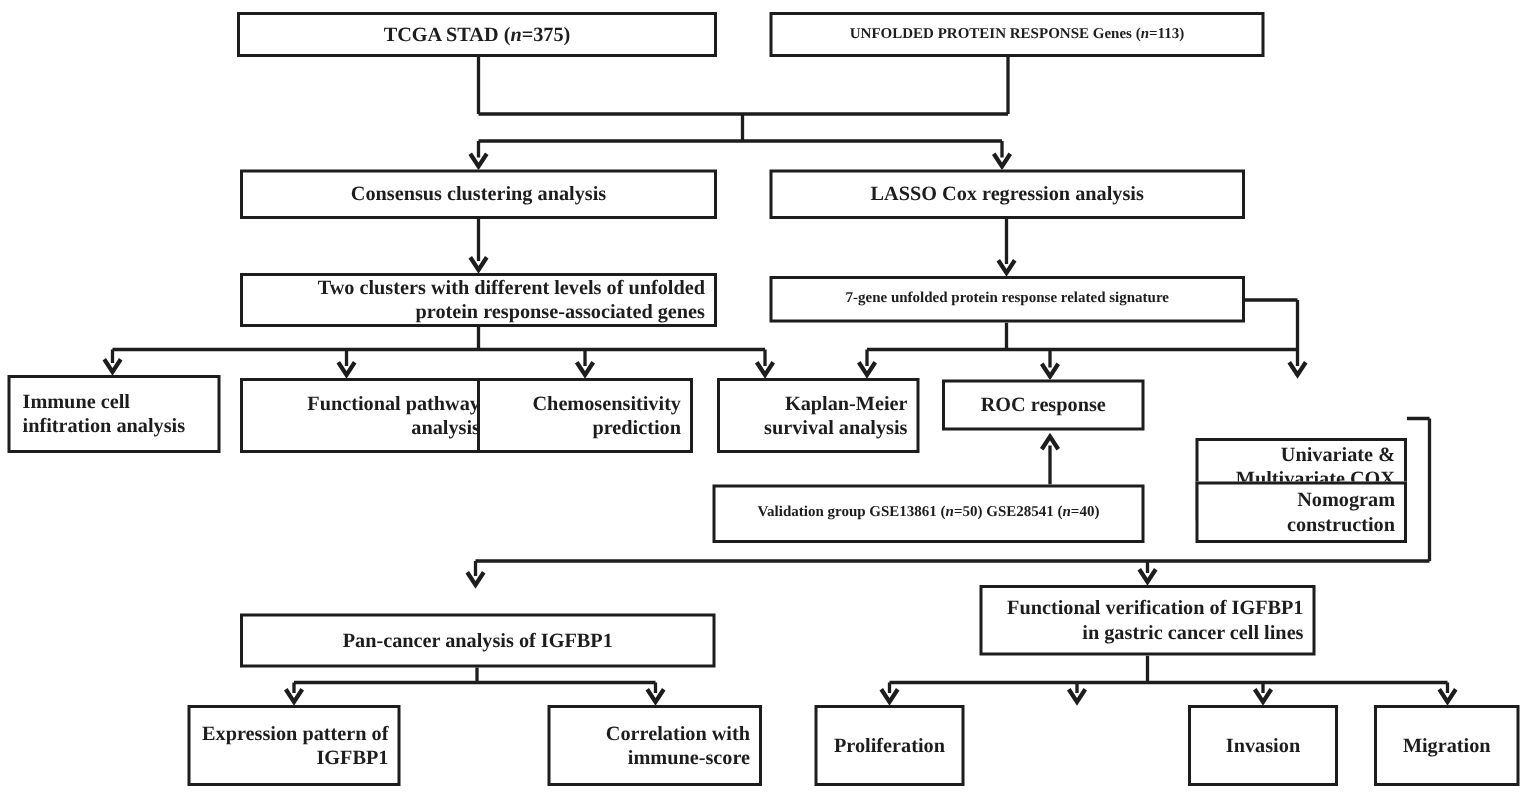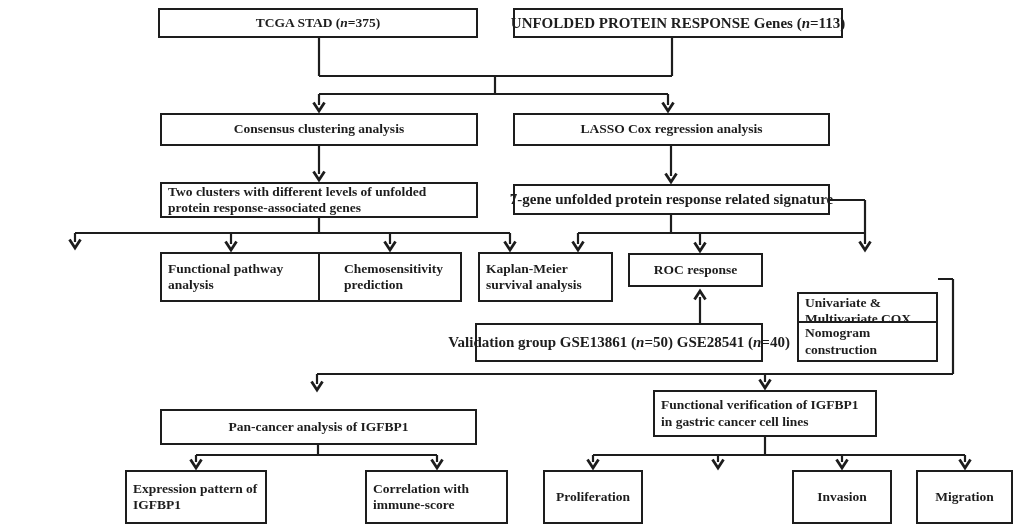--- a/index.html
+++ b/index.html
@@ -16,25 +16,25 @@
     box-sizing:border-box;
     background:#ffffff;
     border:2.4px solid #1d1d1d;
     color:#1d1d1d;
     font-weight:700;
     font-size:13.5px;
     line-height:1.22;
     display:flex;
     align-items:center;
     justify-content:center;
-    text-align:left;
+    text-align:right;
     padding:2px 6px;
   }
   .node.left{justify-content:flex-start;text-align:left;padding-left:8px;padding-right:2px;}
-  .node.nowrap{white-space:nowrap;font-size:15px;padding:2px 2px;}
+  .node.nowrap{white-space:nowrap;font-size:10px;padding:2px 2px;}
   .node i{font-style:italic;}
 </style>
 </head>
 <body>
 
 <div class="stage">
 
   <svg class="connectors" viewBox="0 0 1020 531" fill="none">
     <path stroke-width="2.2" d="M319,38 V76 M672,38 V76 M319,76 H672 M495,76 V94 M319,94 H668 M319,94 V105 M668,94 V105
              M319,146 V174 M671,146 V176
@@ -85,20 +85,23 @@
   </div>
 
   <div class="node" style="left:160px;top:182px;width:318px;height:36px;">
     <span>Two clusters with different levels of unfolded protein response-associated genes</span>
   </div>
 
   <div class="node nowrap" style="left:513px;top:184px;width:317px;height:31px;">
     <span>7-gene unfolded protein response related signature</span>
   </div>
 
+  <div class="node left" style="left:5px;top:250px;width:142px;height:52px;">
+    <span>Immune cell infitration analysis</span>
+  </div>
 
   <div class="node" style="left:160px;top:252px;width:168px;height:50px;">
     <span>Functional pathway analysis</span>
   </div>
 
   <div class="node" style="left:318px;top:252px;width:144px;height:50px;padding-left:24px;">
     <span>Chemosensitivity prediction</span>
   </div>
 
   <div class="node" style="left:478px;top:252px;width:135px;height:50px;">

